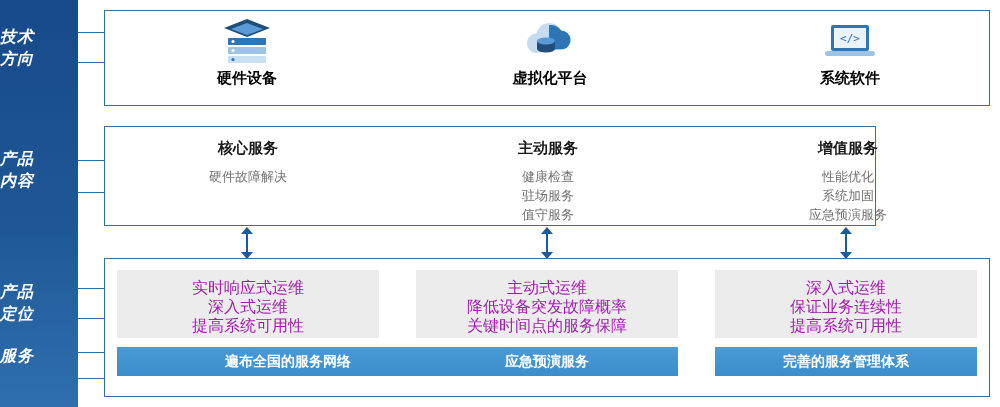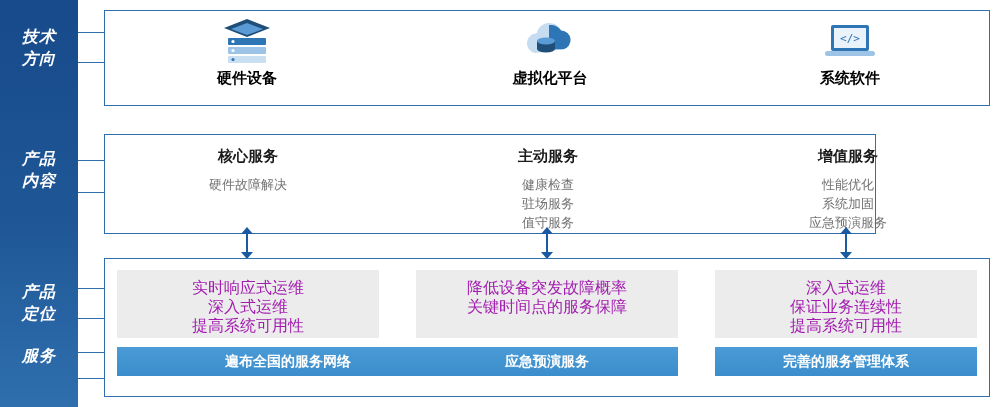--- a/index.html
+++ b/index.html
@@ -29,21 +29,21 @@
     background: linear-gradient(180deg, #174a8b 0%, #1f5796 55%, #2f6fae 100%);
   }
   .rail-label {
     position: absolute;
     left: 0;
     width: 78px;
     color: #ffffff;
     font-size: 16px;
     font-weight: bold;
     font-style: italic;
-    text-align: center;
+    text-align: left;
     line-height: 22px;
     letter-spacing: 1px;
   }
   .rail-1 { top: 26px; }
   .rail-2 { top: 148px; }
   .rail-3 { top: 281px; }
   .rail-4 { top: 345px; }
 
   
   .stub {
@@ -90,21 +90,20 @@
   #tech-0 { left: 42px; }
   #tech-1 { left: 345px; }
   #tech-2 { left: 645px; }
 
   
   #row-content {
     left: 104px;
     top: 126px;
     width: 772px;
     height: 100px;
-    margin-top: 8px;
   }
   .content-col {
     position: absolute;
     top: 12px;
     width: 250px;
     text-align: center;
   }
   .content-col .title {
     font-size: 15px;
     font-weight: bold;
@@ -320,20 +319,21 @@
   </div>
 
   <div class="panel" id="row-bottom">
 
     <div class="pos-card" id="pos-0">
       <div class="line">实时响应式运维</div>
       <div class="line">深入式运维</div>
       <div class="line">提高系统可用性</div>
     </div>
     <div class="pos-card" id="pos-1">
+      <div class="line">主动式运维</div>
       <div class="line">降低设备突发故障概率</div>
       <div class="line">关键时间点的服务保障</div>
     </div>
     <div class="pos-card" id="pos-2">
       <div class="line">深入式运维</div>
       <div class="line">保证业务连续性</div>
       <div class="line">提高系统可用性</div>
     </div>
 
     <div class="adv-card" id="adv-0">遍布全国的服务网络</div>

